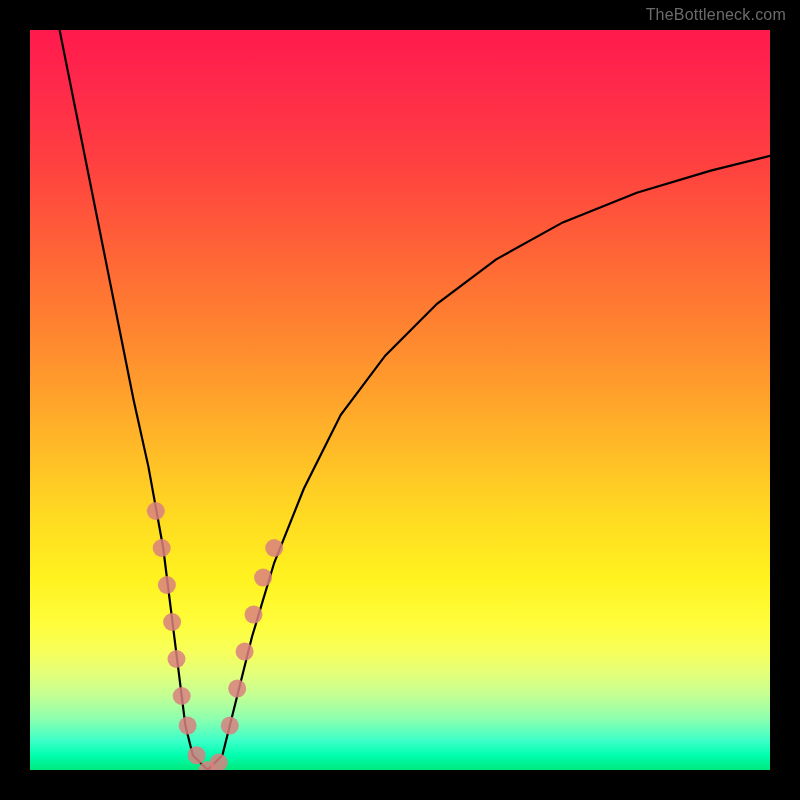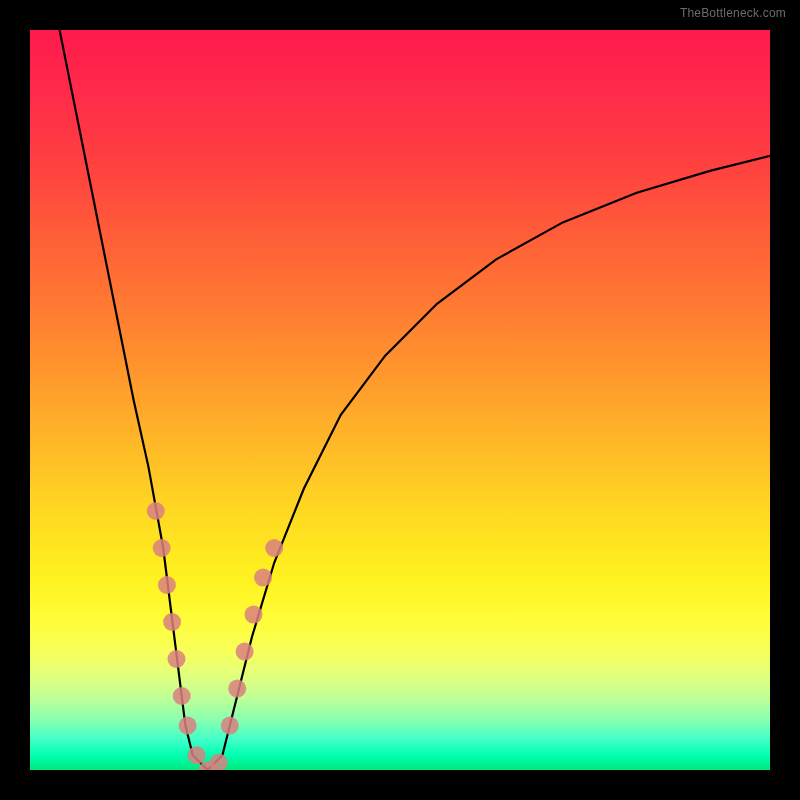--- a/index.html
+++ b/index.html
@@ -52,21 +52,21 @@
       #3effc8 96%,
       #00ffb0 98%,
       #00e87c 100%
     );
   }
   .watermark {
     position: absolute;
     top: 6px;
     right: 14px;
     color: #6b6b6b;
-    font-size: 12px;
+    font-size: 16px;
     font-weight: 500;
     letter-spacing: 0.2px;
     user-select: none;
   }
   svg.curve {
     position: absolute;
     top: 0;
     left: 0;
     width: 100%;
     height: 100%;

